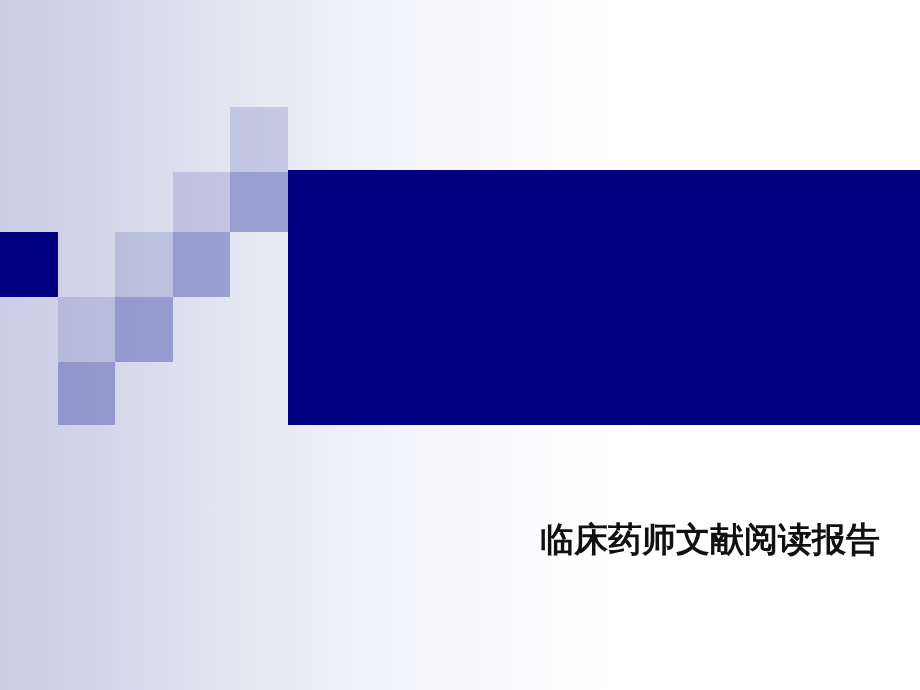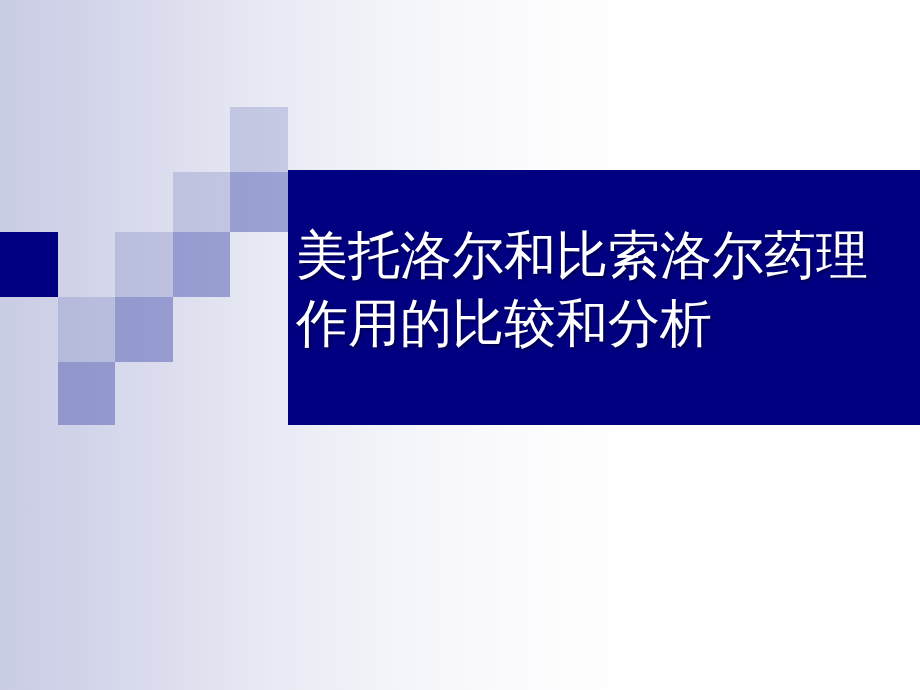--- a/index.html
+++ b/index.html
@@ -97,16 +97,16 @@
     <div class="sq mid" style="left:173px; top:232px; width:57px; height:65px;"></div>
 
     <div class="sq light" style="left:58px; top:297px; width:57px; height:65px;"></div>
     <div class="sq mid" style="left:115px; top:297px; width:58px; height:65px;"></div>
 
     <div class="sq mid" style="left:58px; top:362px; width:57px; height:63px;"></div>
   </div>
 
   <div id="navy-panel"></div>
 
-  <div id="title-block">美托洛尔和比索洛尔药理作用的比较和分析</div>
 
+  <div id="subtitle-block">临床药师文献阅读报告</div>
 
 </div>
 
 </body></html>

